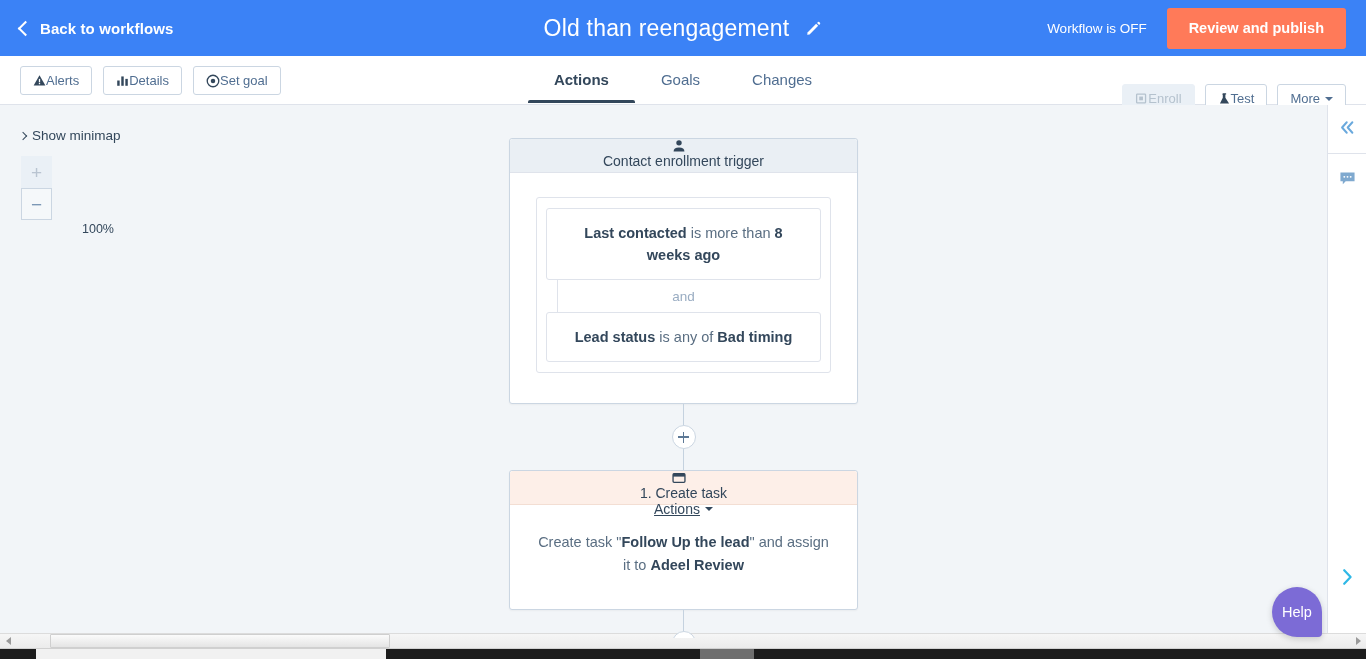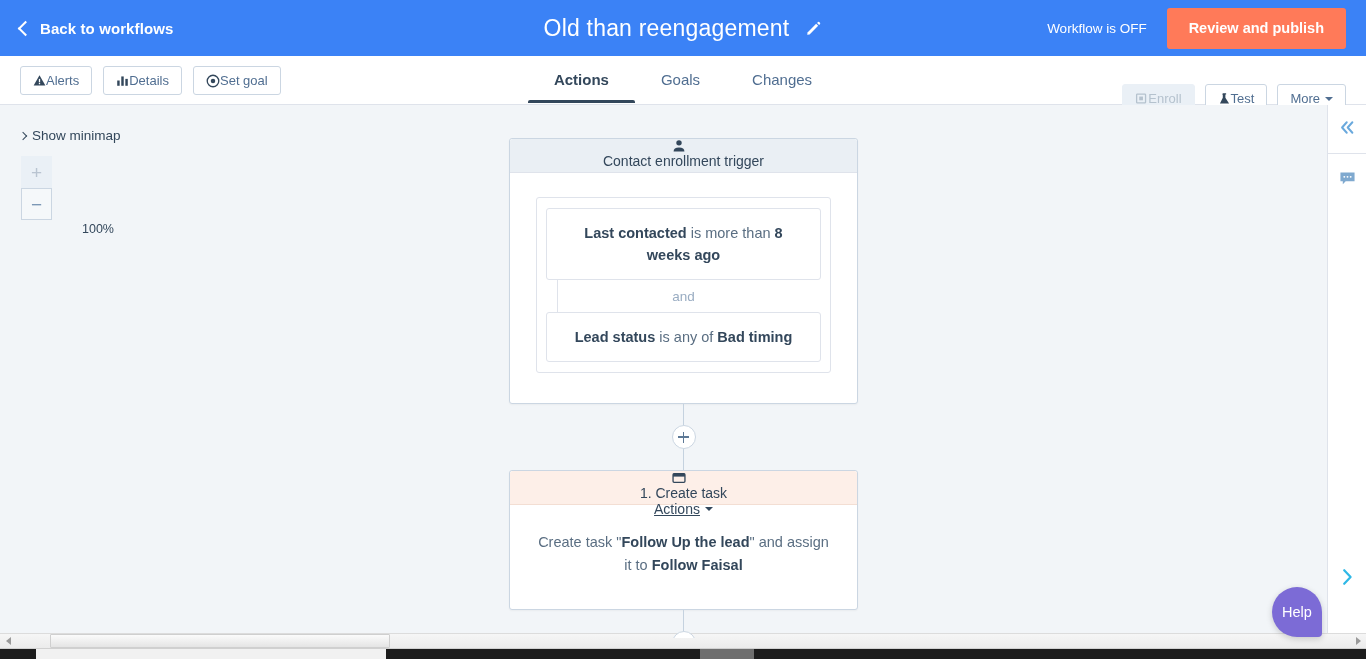--- a/index.html
+++ b/index.html
@@ -373,21 +373,21 @@
               <rect x="1.2" y="3" width="13.6" height="3.4" fill="#33475b"></rect>
             </svg>
           </span>
           <span class="hd-title">1. Create task</span>
           <span class="actions-link">
             <span>Actions</span>
             <span class="caret-dn" style="border-top-color:#33475b"></span>
           </span>
         </div>
         <div class="action-body">
-          <span>Create task "</span><b>Follow Up the lead</b><span>" and assign it to </span><b>Follow Faisal</b>
+          <span>Create task "</span><b>Follow Up the lead</b><span>" and assign it to </span><b>Adeel Review</b>
         </div>
       </div>
 
       <div class="connector" style="height:21px"></div>
       <div class="plus-node"></div>
     </div>
   </div>
 
   <div class="right-rail">
     <div class="rail-collapse">

